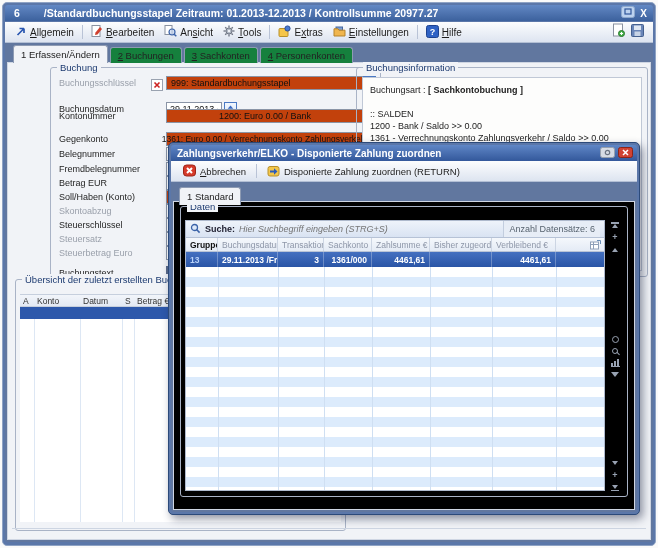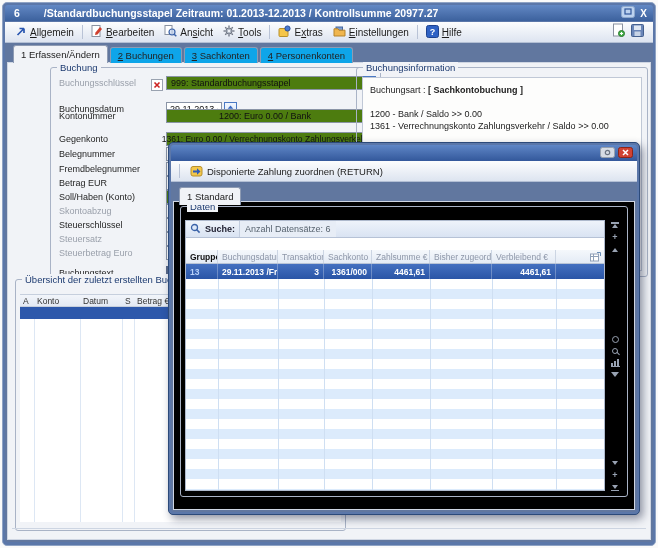--- a/index.html
+++ b/index.html
@@ -20,40 +20,40 @@
 
   .menubar { position:absolute; left:2px; top:19px; right:2px; height:21px;
              background:linear-gradient(#fcfdfe,#dde4f0); border-bottom:1px solid #b3bfd4;
              display:flex; align-items:center; padding:0 5px; }
   .mi { display:flex; align-items:center; gap:3px; padding:2px 5px; font-size:10px; color:#1c1c1c; border-radius:2px; }
   .msep { width:1px; height:14px; background:#b9c3d6; margin:0 3px; }
   .menubar .mb-right { margin-left:auto; display:flex; align-items:center; gap:6px; margin-right:4px; }
 
   .workarea { position:absolute; left:2px; top:40px; right:2px; bottom:3px; background:#61779f; border-radius:0 0 3px 3px; }
   .tabs { position:absolute; left:8px; top:2px; display:flex; align-items:flex-end; gap:2px; z-index:2; }
-  .tab { background:#0ea5e9; border:1px solid #8e9bb3; border-bottom:none; border-radius:3px 3px 0 0;
+  .tab { background:#15803d; border:1px solid #8e9bb3; border-bottom:none; border-radius:3px 3px 0 0;
          padding:2px 7px 1px 7px; font-size:9.5px; color:#222; height:16px; }
   .tab.active { background:#f1f3f7; height:18px; padding-top:3px; }
   .panel { position:absolute; left:2px; right:2px; top:19px; bottom:2px; background:#f1f3f7; border:1px solid #cfd6e3; }
   .panel-bottomline { position:absolute; left:4px; right:4px; bottom:10px; border-top:1px solid #cdd5e2; }
 
   
   .group { position:absolute; border:1px solid #a9b3c6; border-radius:3px; }
   .group > .legend { position:absolute; top:-6px; left:6px; background:#f1f3f7; padding:0 3px;
                      font-size:9.5px; color:#1c3a70; }
 
   
   .frow { position:absolute; left:8px; right:4px; height:14px; display:flex; align-items:center; }
   .flabel { width:107px; flex:none; font-size:9px; color:#1f1f1f; }
   .flabel.short { width:92px; }
   .flabel.dis { color:#9aa0ab; }
   .tfield { height:14px; border:1px solid #8a94a6; background:#fff; font-size:9px; padding:0 3px;
             font-family:"Liberation Sans",sans-serif; color:#111; }
   .tfield.num { text-align:right; }
-  .combo { position:relative; height:14px; border:1px solid #8a94a6; background:#4d7c0f; font-size:9px; color:#111;
+  .combo { position:relative; height:14px; border:1px solid #8a94a6; background:#c2410c; font-size:9px; color:#111;
            display:flex; align-items:center; padding:0 16px 0 4px; white-space:nowrap; }
   .combo.center { justify-content:center; }
   .spin { position:absolute; right:-1px; top:-1px; bottom:-1px; width:13px;
           border:1px solid #4a79c4; background:linear-gradient(#f2f7fe,#d8e6f8);
           display:flex; align-items:center; justify-content:center; }
   .spinbtn { width:13px; height:14px; margin-left:2px; border:1px solid #4a79c4;
              background:linear-gradient(#f2f7fe,#d8e6f8); display:inline-flex; align-items:center; justify-content:center; flex:none; }
   .xbox { width:12px; height:12px; flex:none; margin-right:3px; }
   .focusfield { border:2px solid #5a6a8a; }
 
@@ -91,21 +91,21 @@
                border:1px solid #aeb9cc; background:#fff; display:flex; flex-direction:column; }
   .searchrow { height:17px; flex:none; background:linear-gradient(#eef3fa,#d9e3f2); border-bottom:1px solid #b6c2d6;
                display:flex; align-items:center; padding:0 4px; gap:4px; font-size:9px; }
   .searchrow .slabel { font-weight:bold; color:#223; }
   .searchrow input { flex:1; border:none; background:transparent; font-size:9px; font-style:italic; color:#8e97a7;
                      font-family:"Liberation Sans",sans-serif; outline:none; }
   .searchrow .count { font-size:9px; color:#57636f; background:#e7edf6; border-left:1px solid #c2cdde;
                       padding:1px 5px; align-self:stretch; display:flex; align-items:center; }
   .dgrid { display:grid; grid-template-columns:32px 60px 46px 48px 58px 62px 64px 1fr; }
   .dthead { height:14px; flex:none; background:linear-gradient(#f5f8fc,#e4ebf5); border-bottom:1px solid #b9c4d6;
-            font-size:8.5px; color:#8d96a8; align-items:center;margin-top:12px; }
+            font-size:8.5px; color:#8d96a8; align-items:center; }
   .dthead span { padding:0 4px; overflow:hidden; white-space:nowrap; border-right:1px solid #ccd5e3; height:100%; display:flex; align-items:center; }
   .dthead span.first { color:#111; font-weight:bold; }
   .dthead span.last { border-right:none; justify-content:flex-end; padding-right:3px; }
   .dtrow { height:15px; flex:none; background:linear-gradient(#4470c0,#2a55a6); font-size:8.5px; font-weight:bold;
            color:#fff; align-items:center; }
   .dtrow span { padding:0 4px; white-space:nowrap; overflow:hidden; border-right:1px solid rgba(255,255,255,.28); height:100%; display:flex; align-items:center; }
   .dtrow span.grp { color:#b9d2fa; }
   .dtrow span.r { justify-content:flex-end; }
   .dtrow span:last-child { border-right:none; }
   .stripes { flex:1; position:relative;
@@ -344,20 +344,21 @@
           <span class="flabel">Buchungstext</span>
           <input class="tfield focusfield" style="width: 210px;" value="">
         </div>
       </div>
 
       <div class="group" style="left:348px; top:4px; width:292px; height:210px;">
         <span class="legend">Buchungsinformation</span>
         <div class="infobox">
           <div><span>Buchungsart :</span> <b>[ Sachkontobuchung ]</b></div>
           <div class="blank"></div>
+          <div>:: SALDEN</div>
           <div>1200 - Bank / Saldo &gt;&gt; 0.00</div>
           <div>1361 - Verrechnungskonto Zahlungsverkehr / Saldo &gt;&gt; 0.00</div>
           <div class="blank"></div>
           <div>-&gt; Speicherung möglich</div>
         </div>
       </div>
 
       <div class="group" style="left:7px; top:216px; width:331px; height:252px;">
         <span class="legend">Übersicht der zuletzt erstellten Buchungen</span>
         <div class="ltable-head">
@@ -376,33 +377,41 @@
         </div>
       </div>
 
       <div class="panel-bottomline"></div>
     </div>
   </div>
 </div>
 
 <div class="dialog">
   <div class="dlg-title">
+    <span>Zahlungsverkehr/ELKO - Disponierte Zahlung zuordnen</span>
     <span class="dt-right">
       <span><svg width="15" height="11">
             <rect x="0.5" y="0.5" width="14" height="10" rx="2" fill="#d7dce4" stroke="#97a0ad"></rect>
             <circle cx="7.5" cy="5.5" r="2.2" fill="none" stroke="#6b7482" stroke-width="1.2"></circle>
           </svg></span>
       <span><svg width="15" height="11">
             <rect x="0.5" y="0.5" width="14" height="10" rx="2" fill="#d04232" stroke="#8e2418"></rect>
             <path d="M5 3 L10 8 M10 3 L5 8" stroke="#fff" stroke-width="1.5"></path>
           </svg></span>
     </span>
   </div>
 
   <div class="dlg-toolbar">
+    <div class="dbtn">
+      <span><svg width="13" height="13">
+            <rect x="0.5" y="1" width="12" height="11" rx="3" fill="#d63a2a" stroke="#9c2418"></rect>
+            <path d="M4 4 L9 9 M9 4 L4 9" stroke="#fff" stroke-width="2"></path>
+          </svg></span>
+      <span><u>A</u>bbrechen</span>
+    </div>
     <div class="msep"></div>
     <div class="dbtn">
       <span><svg width="13" height="13">
             <rect x="1" y="2.5" width="11" height="9.5" rx="2" fill="#f3c74a" stroke="#b8902a"></rect>
             <path d="M3 6.5 h4 v-2.2 l3.5 3.2 -3.5 3.2 v-2.2 h-4 z" fill="#2d5bb8"></path>
           </svg></span>
       <span>Disponierte Zahlung zuordnen (RETURN)</span>
     </div>
   </div>
 
@@ -415,20 +424,21 @@
       <div class="group" style="left:6px; top:4px; right:6px; bottom:12px;">
         <span class="legend">Daten</span>
 
         <div class="tablewrap">
           <div class="searchrow">
             <span><svg width="11" height="11">
                   <circle cx="4.5" cy="4.5" r="3" fill="#dce8f8" stroke="#3a62a8" stroke-width="1.3"></circle>
                   <line x1="6.8" y1="6.8" x2="9.6" y2="9.6" stroke="#3a62a8" stroke-width="1.6"></line>
                 </svg></span>
             <span class="slabel">Suche:</span>
+            <input placeholder="Hier Suchbegriff eingeben (STRG+S)" style="">
             <span class="count">Anzahl Datensätze: 6</span>
           </div>
 
           <div class="dgrid dthead">
             <span class="first">Gruppe</span>
             <span>Buchungsdatum</span>
             <span>Transaktion</span>
             <span>Sachkonto</span>
             <span>Zahlsumme €</span>
             <span>Bisher zugeordnet</span>

